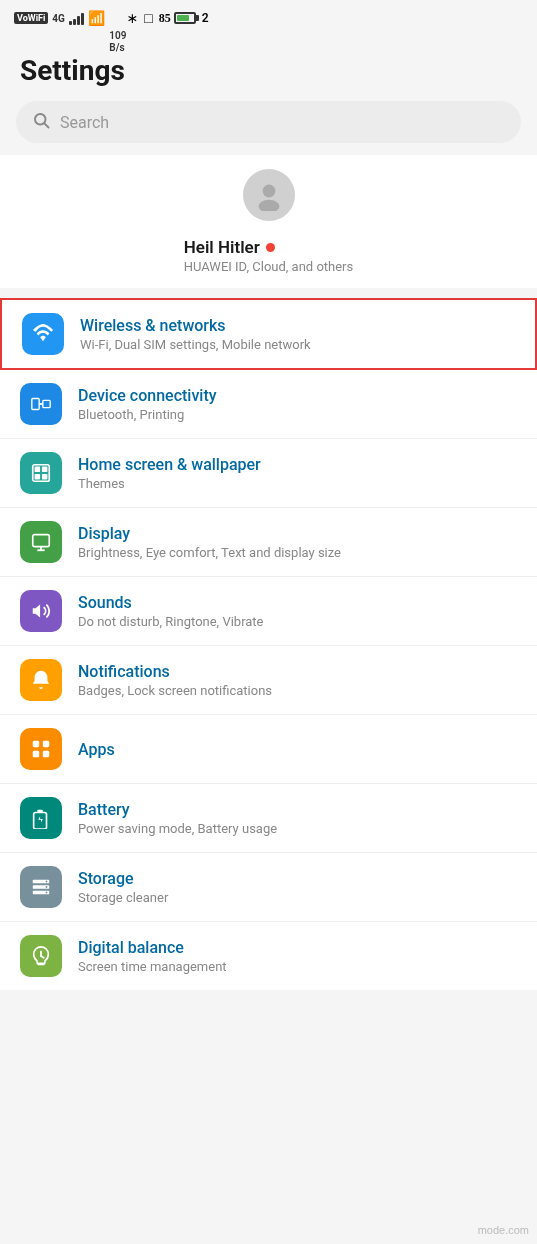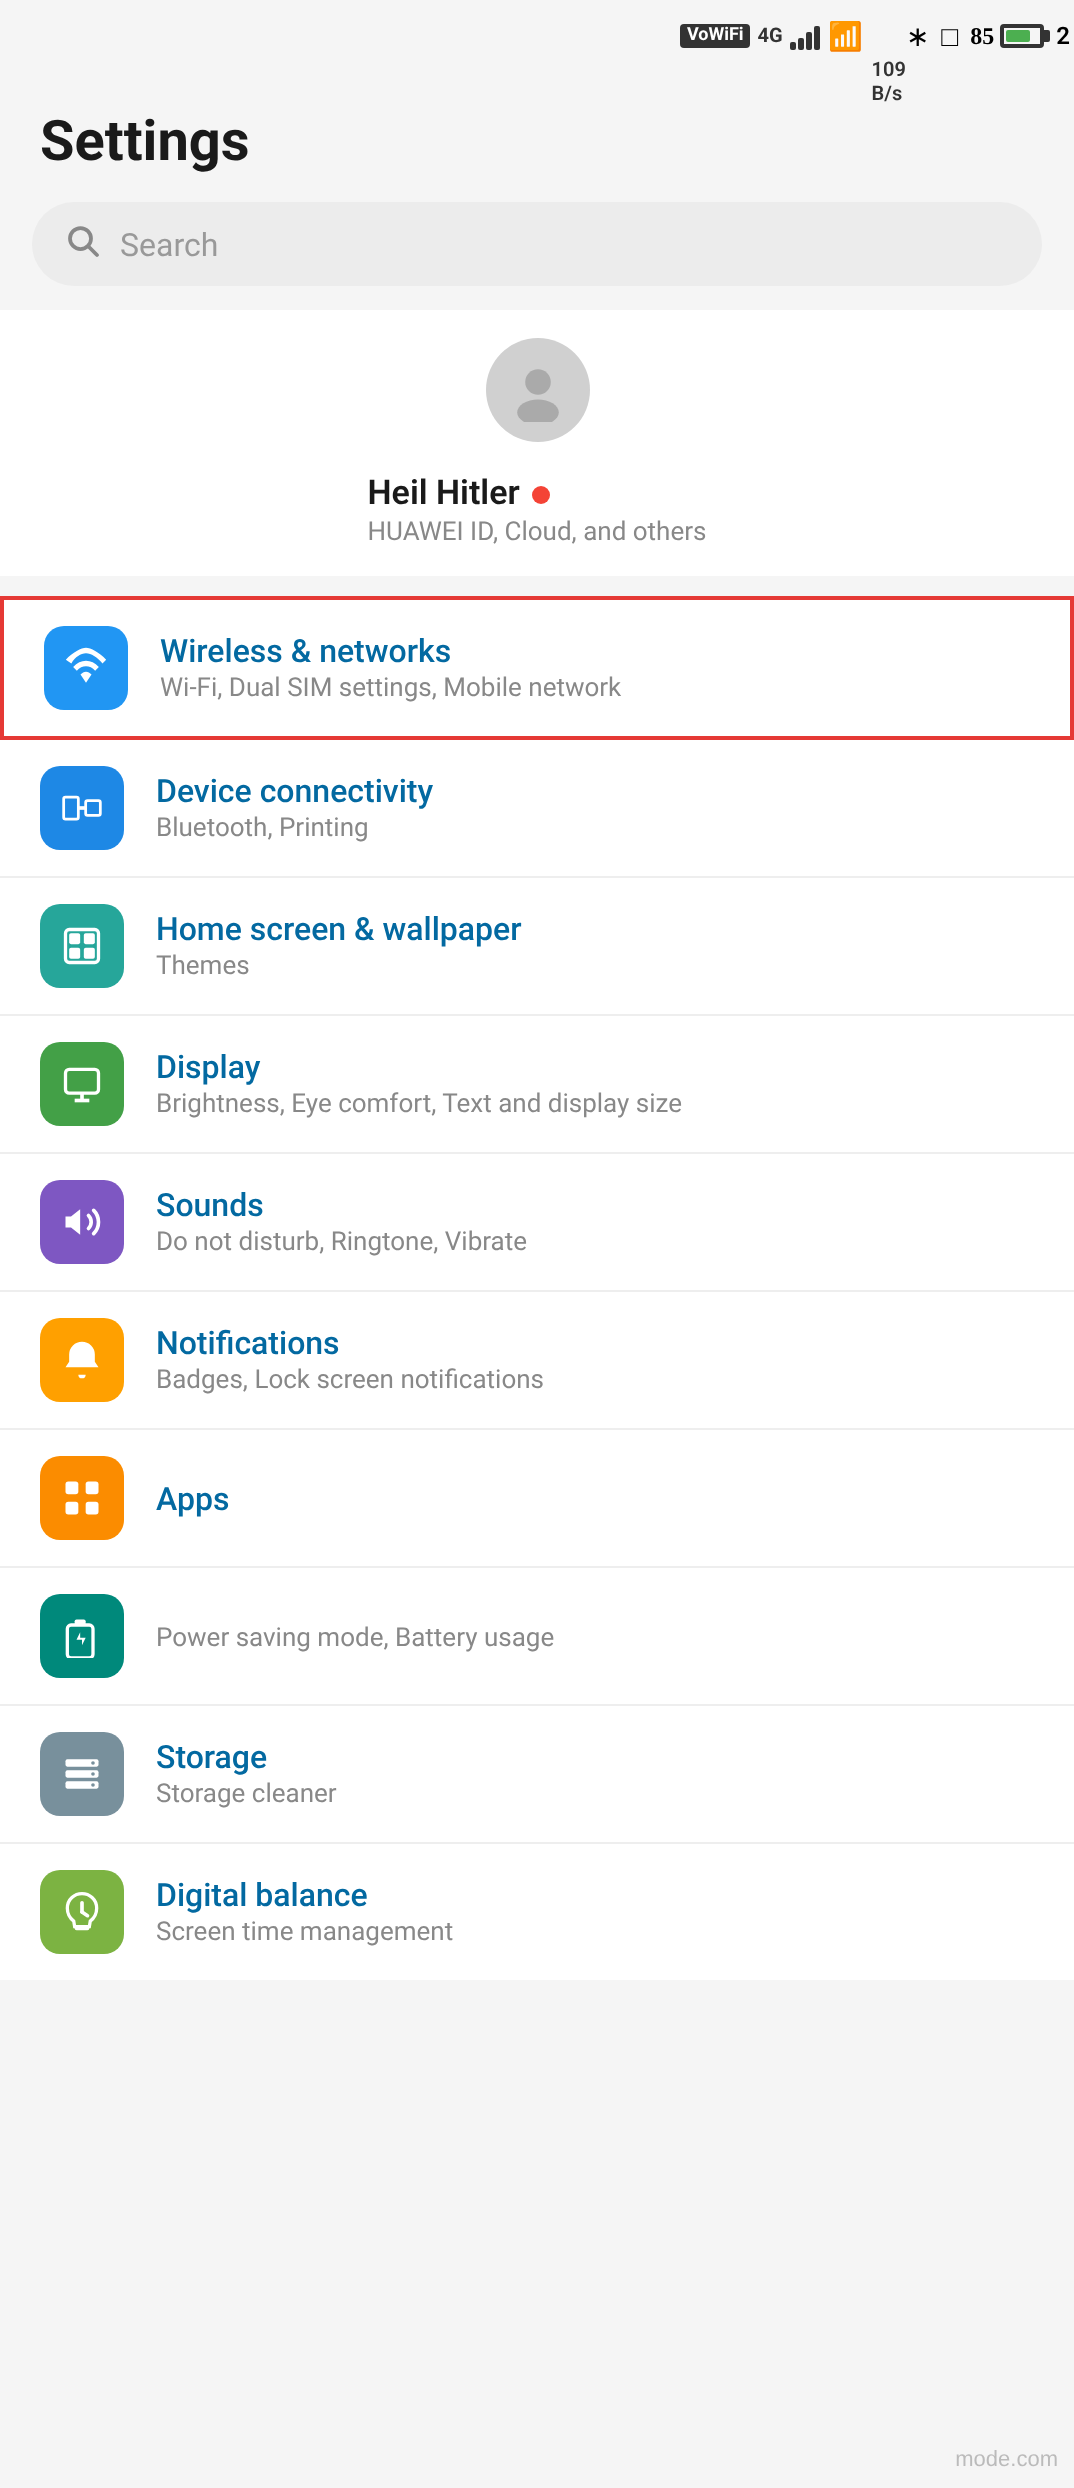--- a/index.html
+++ b/index.html
@@ -7,24 +7,24 @@
       width: 537px;
       min-height: 1244px;
       background: #f5f5f5;
       font-family: 'Roboto', Arial, sans-serif;
       overflow-x: hidden;
     }
 
     
     .status-bar {
       display: flex;
-      justify-content: flex-end;
+      justify-content: flex-start;
       align-items: center;
       background: #f5f5f5;
-      padding: 6px 2px;
+      padding: 6px 14px;
       height: 36px;
     }
     .status-left {
       display: flex;
       align-items: center;
       gap: 4px;
       font-size: 11px;
       font-weight: 600;
     }
     .status-right {
@@ -377,20 +377,21 @@
 
   <div class="settings-item">
     <div class="item-icon icon-teal2">
       <svg width="22" height="22" viewBox="0 0 24 24" fill="white">
         <rect x="4" y="6" width="14" height="18" rx="2" fill="none" stroke="white" stroke-width="1.8"></rect>
         <rect x="8" y="3" width="6" height="3" rx="1" fill="white"></rect>
         <path d="M9 14l2-4v3h3l-2 4v-3z" fill="white"></path>
       </svg>
     </div>
     <div class="item-text">
+      <div class="title">Battery</div>
       <div class="subtitle">Power saving mode, Battery usage</div>
     </div>
   </div>
 
   <div class="settings-item">
     <div class="item-icon icon-gray">
       <svg width="22" height="22" viewBox="0 0 24 24" fill="white">
         <rect x="3" y="4" width="18" height="4" rx="1" fill="white"></rect>
         <rect x="3" y="10" width="18" height="4" rx="1" fill="white"></rect>
         <rect x="3" y="16" width="18" height="4" rx="1" fill="white"></rect>

